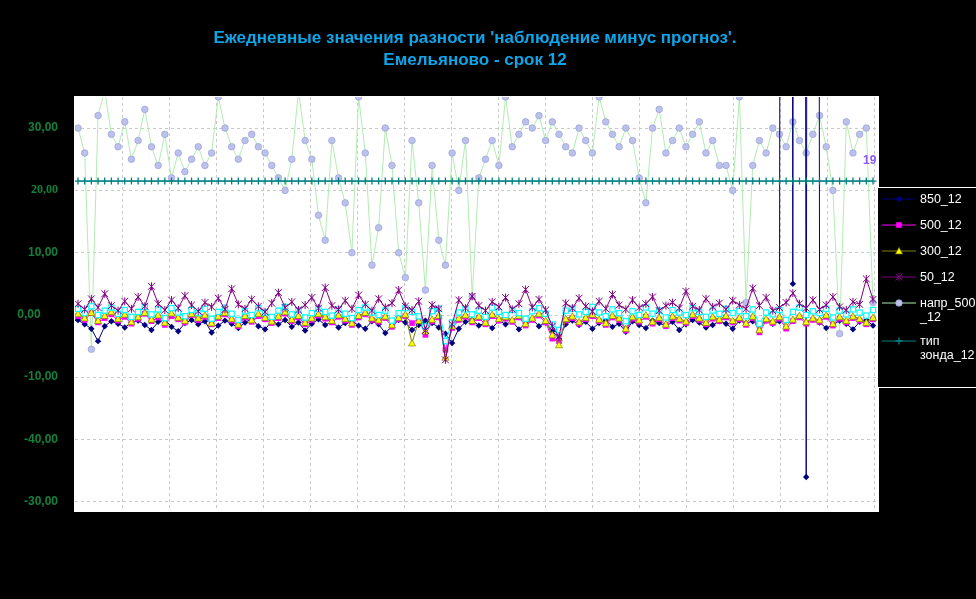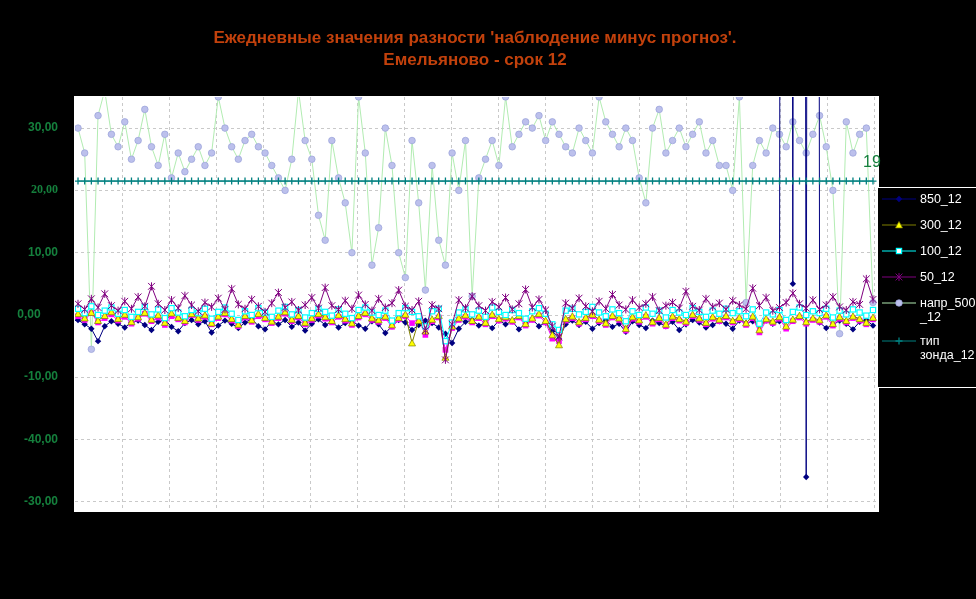--- a/index.html
+++ b/index.html
@@ -2,33 +2,33 @@
 <html><head>
 <meta charset="utf-8">
 <style>
   html,body{margin:0;padding:0;}
   body{
     width:976px;height:599px;background:#000;position:relative;
     overflow:hidden;font-family:"Liberation Sans",sans-serif;
   }
   .chart-title{
     position:absolute;left:40px;top:27px;width:870px;text-align:center;
-    color:#c2410c;font-weight:bold;font-size:17px;line-height:22px;
+    color:#0ea5e9;font-weight:bold;font-size:17px;line-height:22px;
   }
   .plot-wrap{
     position:absolute;left:74px;top:96px;width:803px;height:414px;
     border:1px solid #ffffff;background:#ffffff;
   }
   .plot-wrap svg{display:block;}
   .ylabel{
     position:absolute;width:58px;text-align:right;color:#15803d;
     font-size:12px;font-weight:bold;line-height:14px;left:0;
   }
   .annotation-19{
-    position:absolute;left:863px;top:153px;color:#15803d;font-size:16px;z-index:1;
+    position:absolute;left:863px;top:153px;color:#8b5cf6;font-size:12px;z-index:1;font-weight:bold;
   }
   .legend{
     position:absolute;left:877px;top:187px;width:100px;height:201px;
     background:#000;border:1px solid #ffffff;z-index:2;
     padding:4px 0 0 3px;box-sizing:border-box;
   }
   .legend-row{display:flex;align-items:flex-start;}
   .legend-row.h1{height:26px;}
   .legend-row.h2{height:38px;}
   .legend-sample{flex:none;width:36px;height:14px;margin-right:3px;}
@@ -951,34 +951,34 @@
       <svg width="36" height="14" viewBox="0 0 36 14" class="legend-sample">
         <line x1="1" y1="7" x2="35" y2="7" stroke="#000080" stroke-width="1"></line>
         <path d="M14.8,7 L18,3.8 L21.2,7 L18,10.2 Z" fill="#000080"></path>
       </svg>
       <div class="legend-label">
         <div>850_12</div>
       </div>
     </div>
     <div class="legend-row h1">
       <svg width="36" height="14" viewBox="0 0 36 14" class="legend-sample">
+        <line x1="1" y1="7" x2="35" y2="7" stroke="#ff00ff" stroke-width="1"></line>
+        <rect x="15.2" y="4.2" width="5.6" height="5.6" fill="#ff00ff"></rect>
+      </svg>
+      <div class="legend-label">
+        <div>500_12</div>
+      </div>
+    </div>
+    <div class="legend-row h1">
+      <svg width="36" height="14" viewBox="0 0 36 14" class="legend-sample">
         <line x1="1" y1="7" x2="35" y2="7" stroke="#808000" stroke-width="1"></line>
         <path d="M18,3.5 L21.5,9.9 L14.5,9.9 Z" fill="#ffff00" stroke="#808000" stroke-width="0.7"></path>
       </svg>
       <div class="legend-label">
         <div>300_12</div>
-      </div>
-    </div>
-    <div class="legend-row h1">
-      <svg width="36" height="14" viewBox="0 0 36 14" class="legend-sample">
-        <line x1="1" y1="7" x2="35" y2="7" stroke="#00ffff" stroke-width="1"></line>
-        <rect x="15.4" y="4.4" width="5.2" height="5.2" fill="#ffffff" stroke="#00ffff" stroke-width="1.2"></rect>
-      </svg>
-      <div class="legend-label">
-        <div>100_12</div>
       </div>
     </div>
     <div class="legend-row h1">
       <svg width="36" height="14" viewBox="0 0 36 14" class="legend-sample">
         <line x1="1" y1="7" x2="35" y2="7" stroke="#800080" stroke-width="1"></line>
         <path d="M18,3 L18,11 M14.6,3.6 L21.4,10.4 M14.6,10.4 L21.4,3.6" stroke="#800080" stroke-width="1" fill="none"></path>
       </svg>
       <div class="legend-label">
         <div>50_12</div>
       </div>

